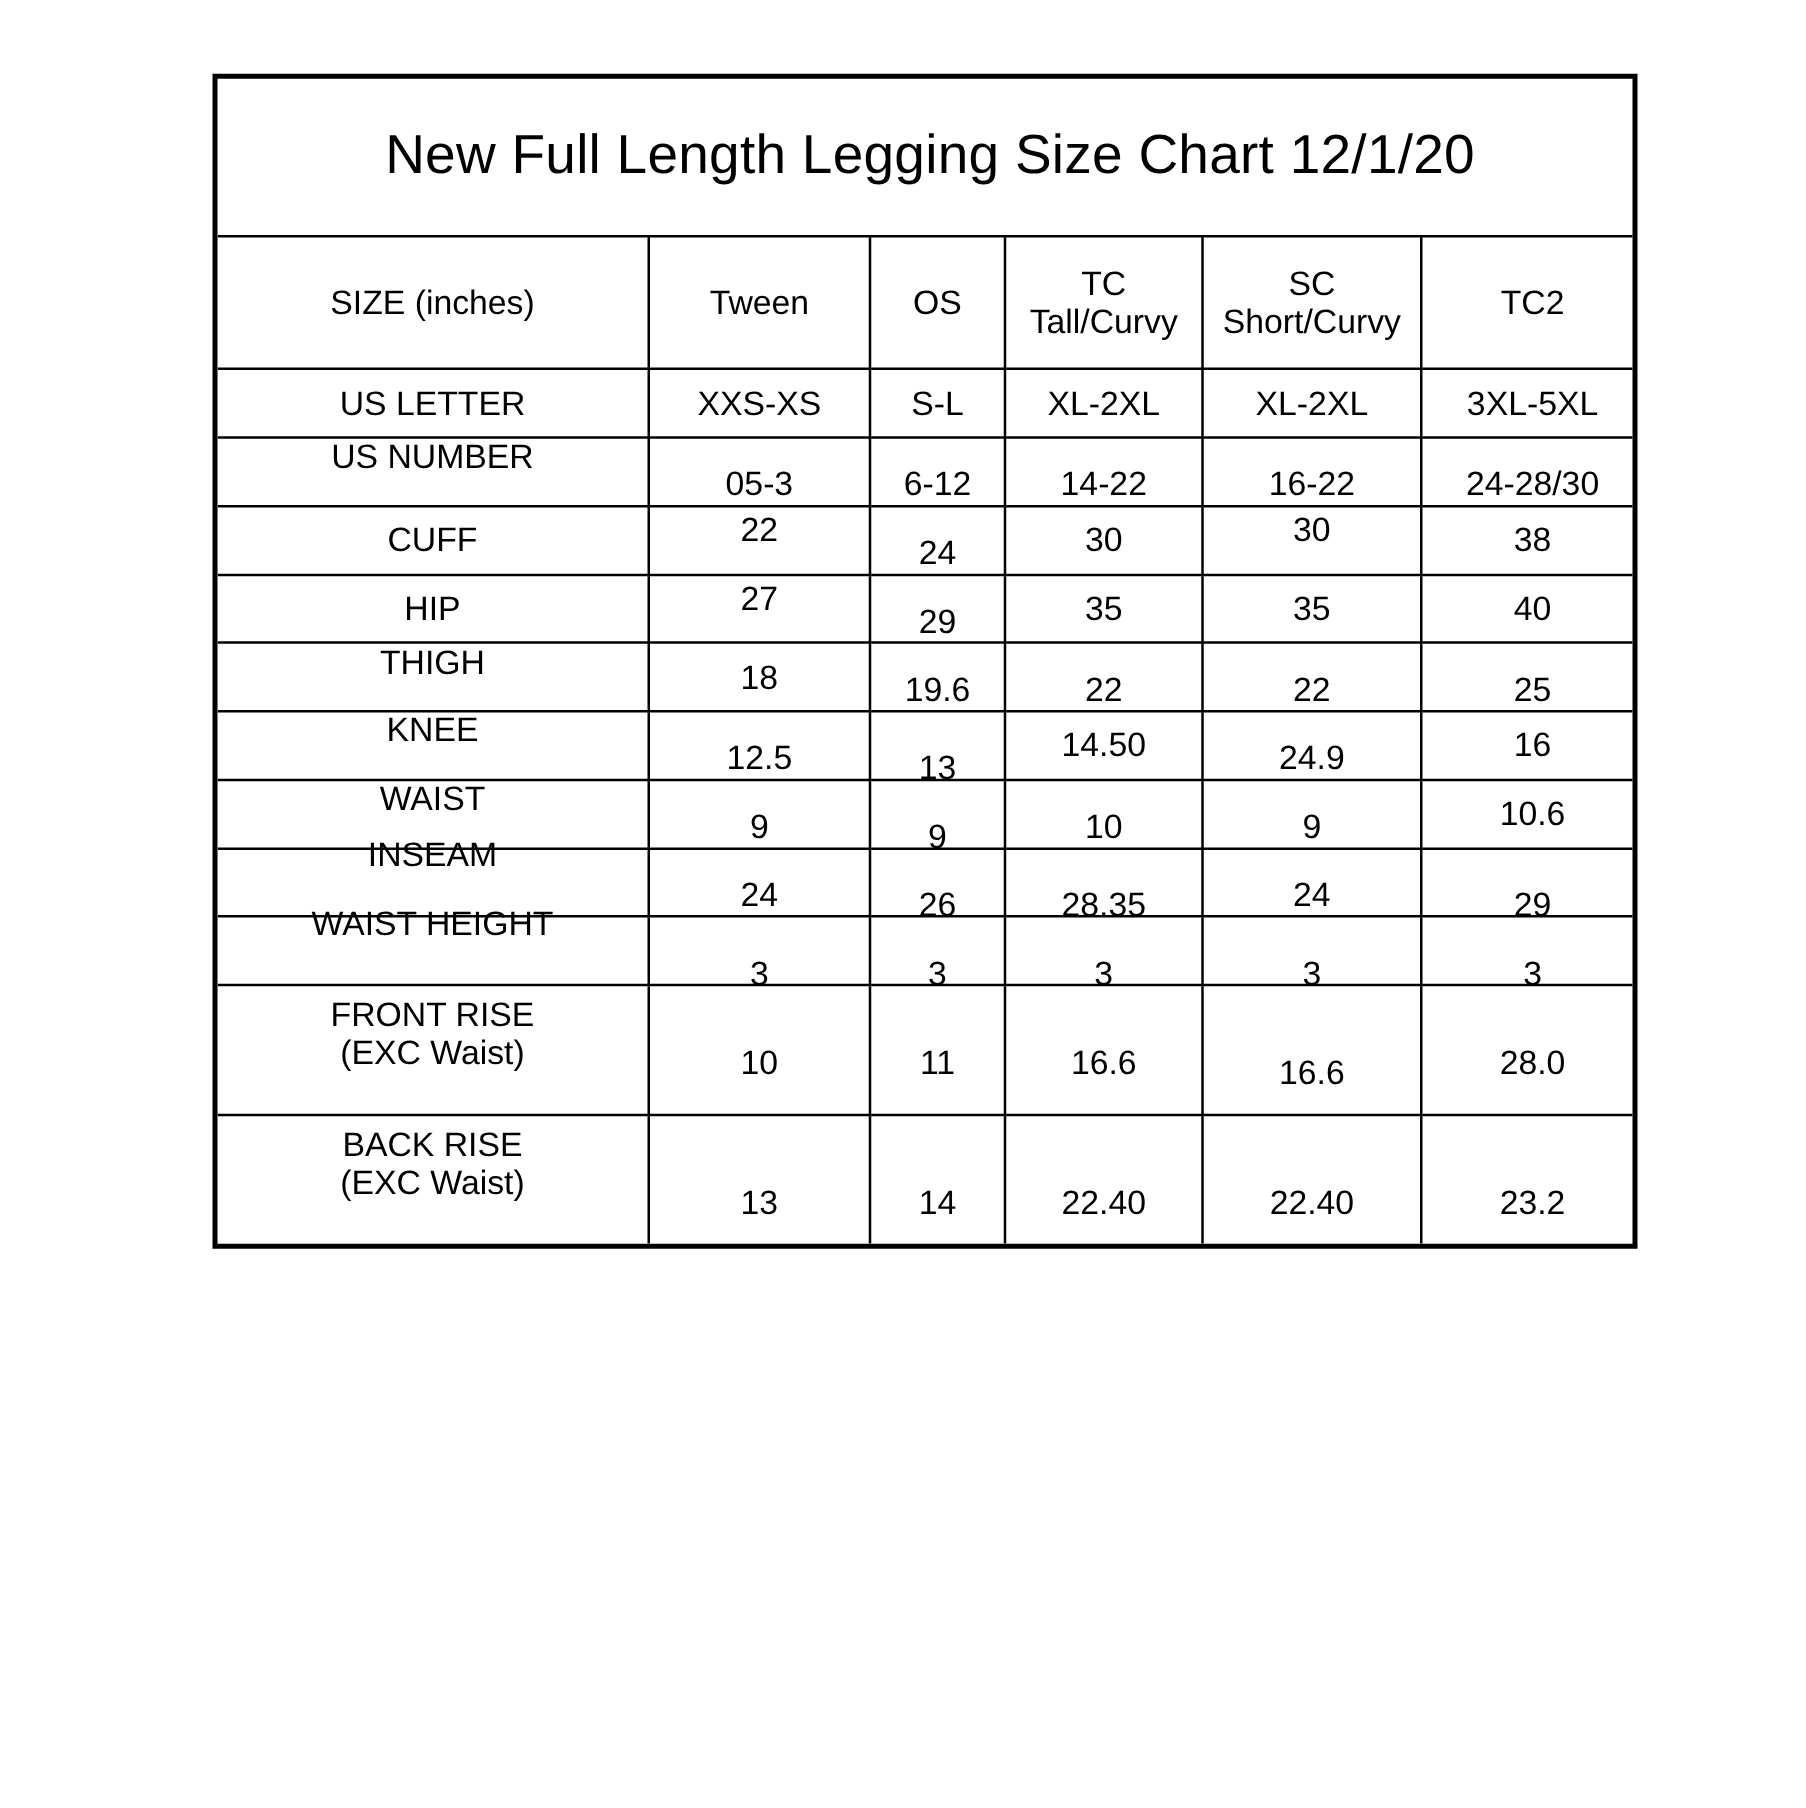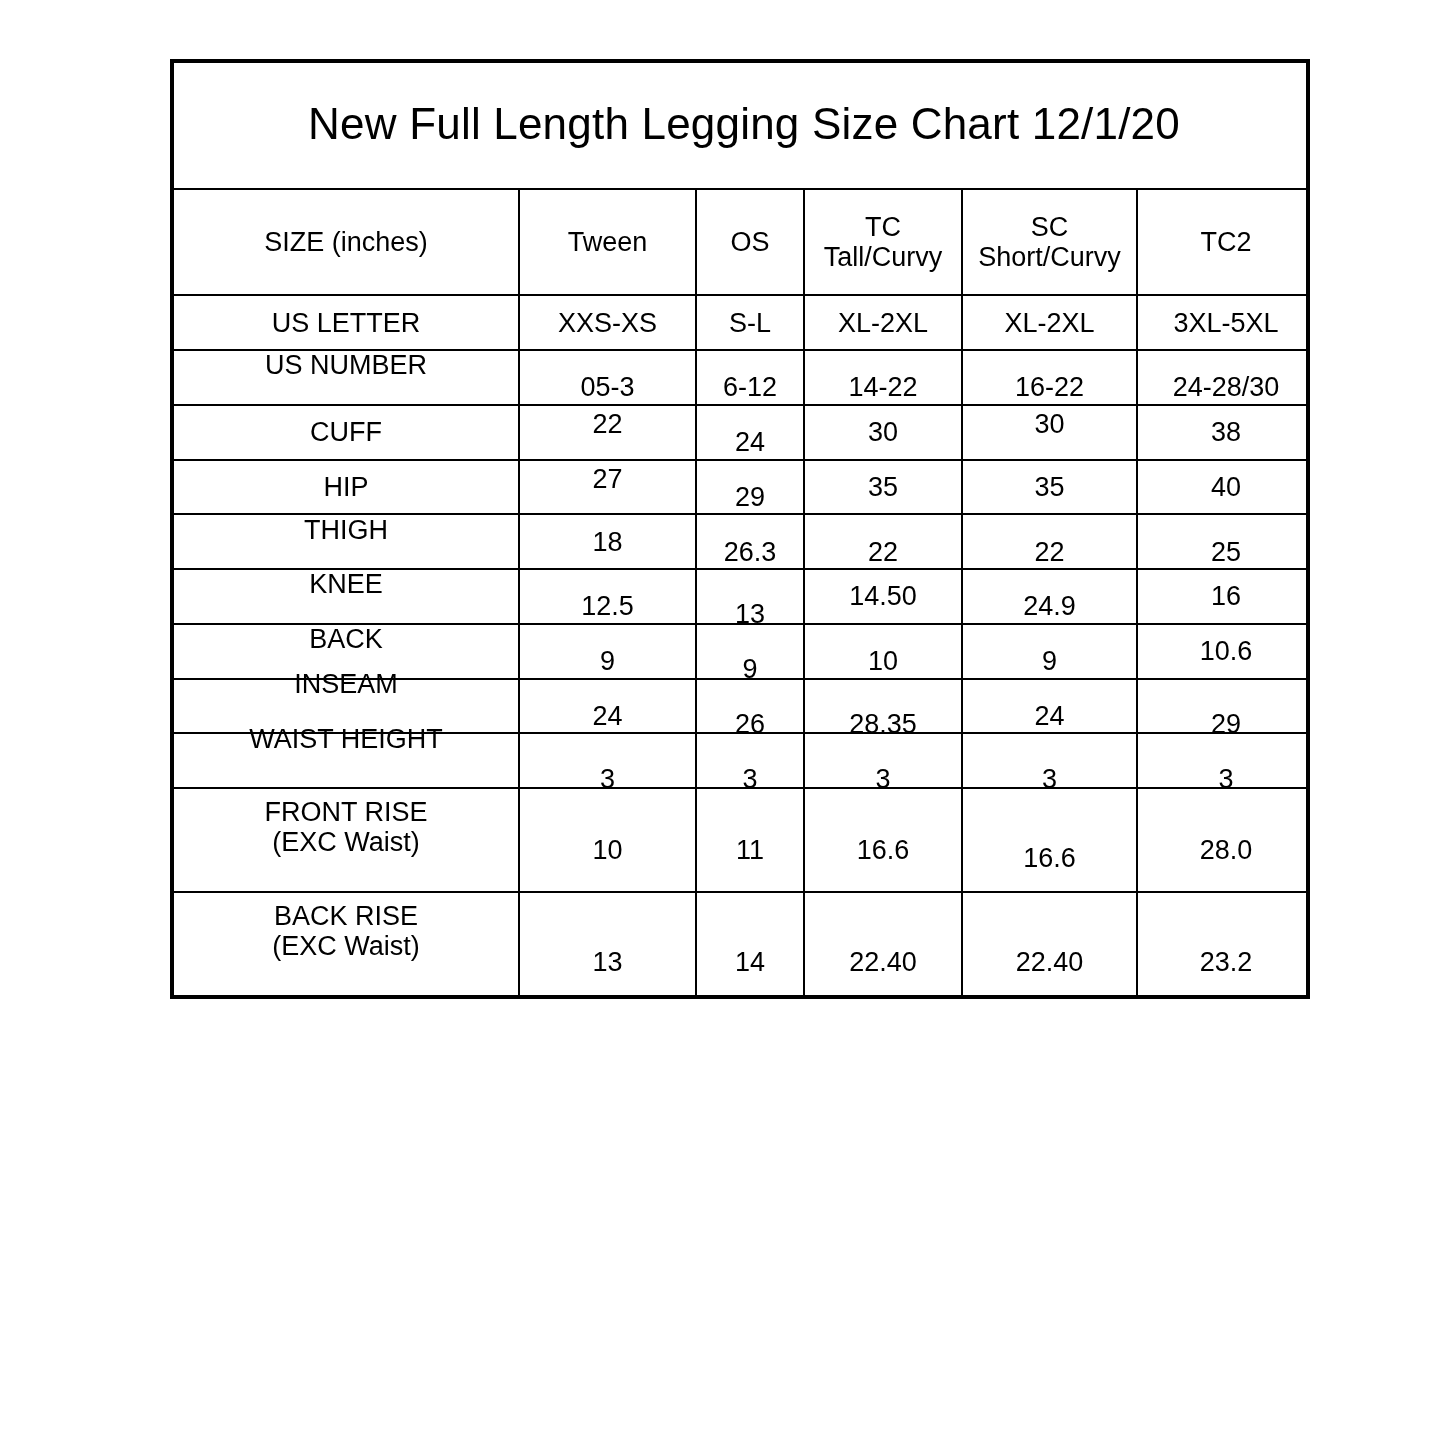--- a/index.html
+++ b/index.html
@@ -146,37 +146,37 @@
           <td class="n-up">27</td>
           <td class="n-down">29</td>
           <td>35</td>
           <td>35</td>
           <td>40</td>
         </tr>
 
         <tr>
           <td class="label-cell lbl-up">THIGH</td>
           <td>18</td>
-          <td class="n-down">26.3</td>
+          <td class="n-down">19.6</td>
           <td class="n-down">22</td>
           <td class="n-down">22</td>
           <td class="n-down">25</td>
         </tr>
 
         <tr>
           <td class="label-cell lbl-up">KNEE</td>
           <td class="n-down">12.5</td>
           <td class="n-down2">13</td>
           <td>14.50</td>
           <td class="n-down">24.9</td>
           <td>16</td>
         </tr>
 
         <tr>
-          <td class="label-cell lbl-up">BACK</td>
+          <td class="label-cell lbl-up">WAIST</td>
           <td class="n-down">9</td>
           <td class="n-down2">9</td>
           <td class="n-down">10</td>
           <td class="n-down">9</td>
           <td>10.6</td>
         </tr>
 
         <tr>
           <td class="label-cell lbl-up2">INSEAM</td>
           <td class="n-down">24</td>

